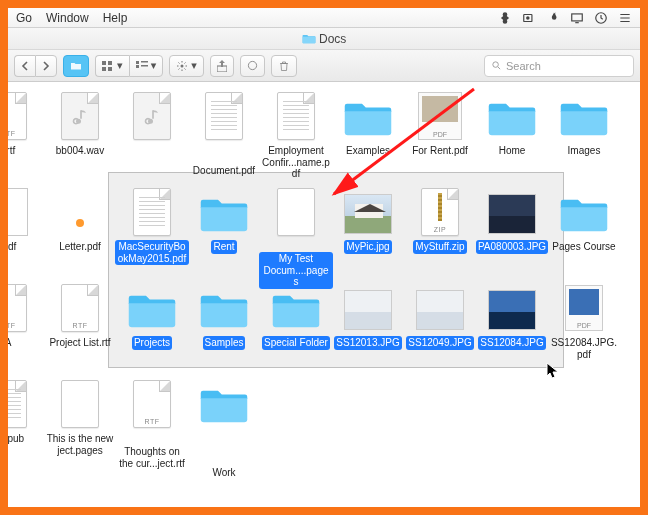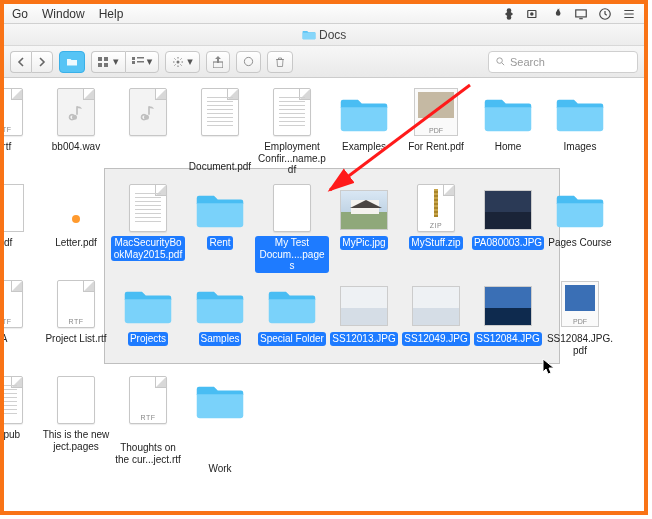--- a/index.html
+++ b/index.html
@@ -1,18 +1,18 @@
 <!DOCTYPE html>
 <html><head>
 <meta charset="utf-8">
 <style>
 * { margin: 0; padding: 0; box-sizing: border-box; font-family: -apple-system, "Helvetica Neue", Arial, sans-serif; }
 body { background: #fff; width: 652px; height: 519px; overflow: hidden; }
 
-.win { border: 4px solid #f97316; width: 648px; height: 515px; position: relative; background:#fff; }
+.win { border: 8px solid #f97316; width: 648px; height: 515px; position: relative; background:#fff; }
 
 .menubar { height: 20px; background: linear-gradient(#fdfdfd,#f2f2f2); border-bottom: 1px solid #d0d0d0; display:flex; align-items:center; padding: 0 8px; font-size:12px; color:#333; justify-content:space-between;}
 .menubar .left { display:flex; gap: 14px; }
 .menubar .right { display:flex; gap: 10px; align-items:center; }
 .menubar .right svg { width:14px; height:14px; fill:#444; }
 
 .titlebar { height: 22px; background: linear-gradient(#f7f7f7,#ececec); border-bottom:1px solid #d8d8d8; display:flex; align-items:center; justify-content:center; font-size:12px; color:#444; position:relative;}
 .folderglyph { width:14px; height:11px; display:inline-block; }
 .folderglyph svg { width:100%; height:100%; }
 
@@ -325,21 +325,21 @@
         </div>
         <div class="item sel" style="grid-area: 2 / 4;">
           <div class="icon">
             <div class="bigfolder"><svg viewBox="0 0 64 50">
                 <path fill="#49bdf3" d="M4 6h20l5 5h31a3 3 0 013 3v3H1V9a3 3 0 013-3z"></path>
                 <path fill="#7ad2fa" d="M1 16h62v28a4 4 0 01-4 4H5a4 4 0 01-4-4z"></path>
               </svg></div>
           </div>
           <div class="label">Rent</div>
         </div>
-        <div class="item sel" style="grid-area: 2 / 5;">
+        <div class="item sel" style="grid-area: 2 / 5; gap: 12px;">
           <div class="icon">
             <div class="fpage blank"></div>
           </div>
           <div class="label">My Test Docum....pages</div>
         </div>
         <div class="item sel" style="grid-area: 2 / 6;">
           <div class="icon">
             <div class="thumbimg">
               <div class="sky"></div>
               <div class="ground"></div>

